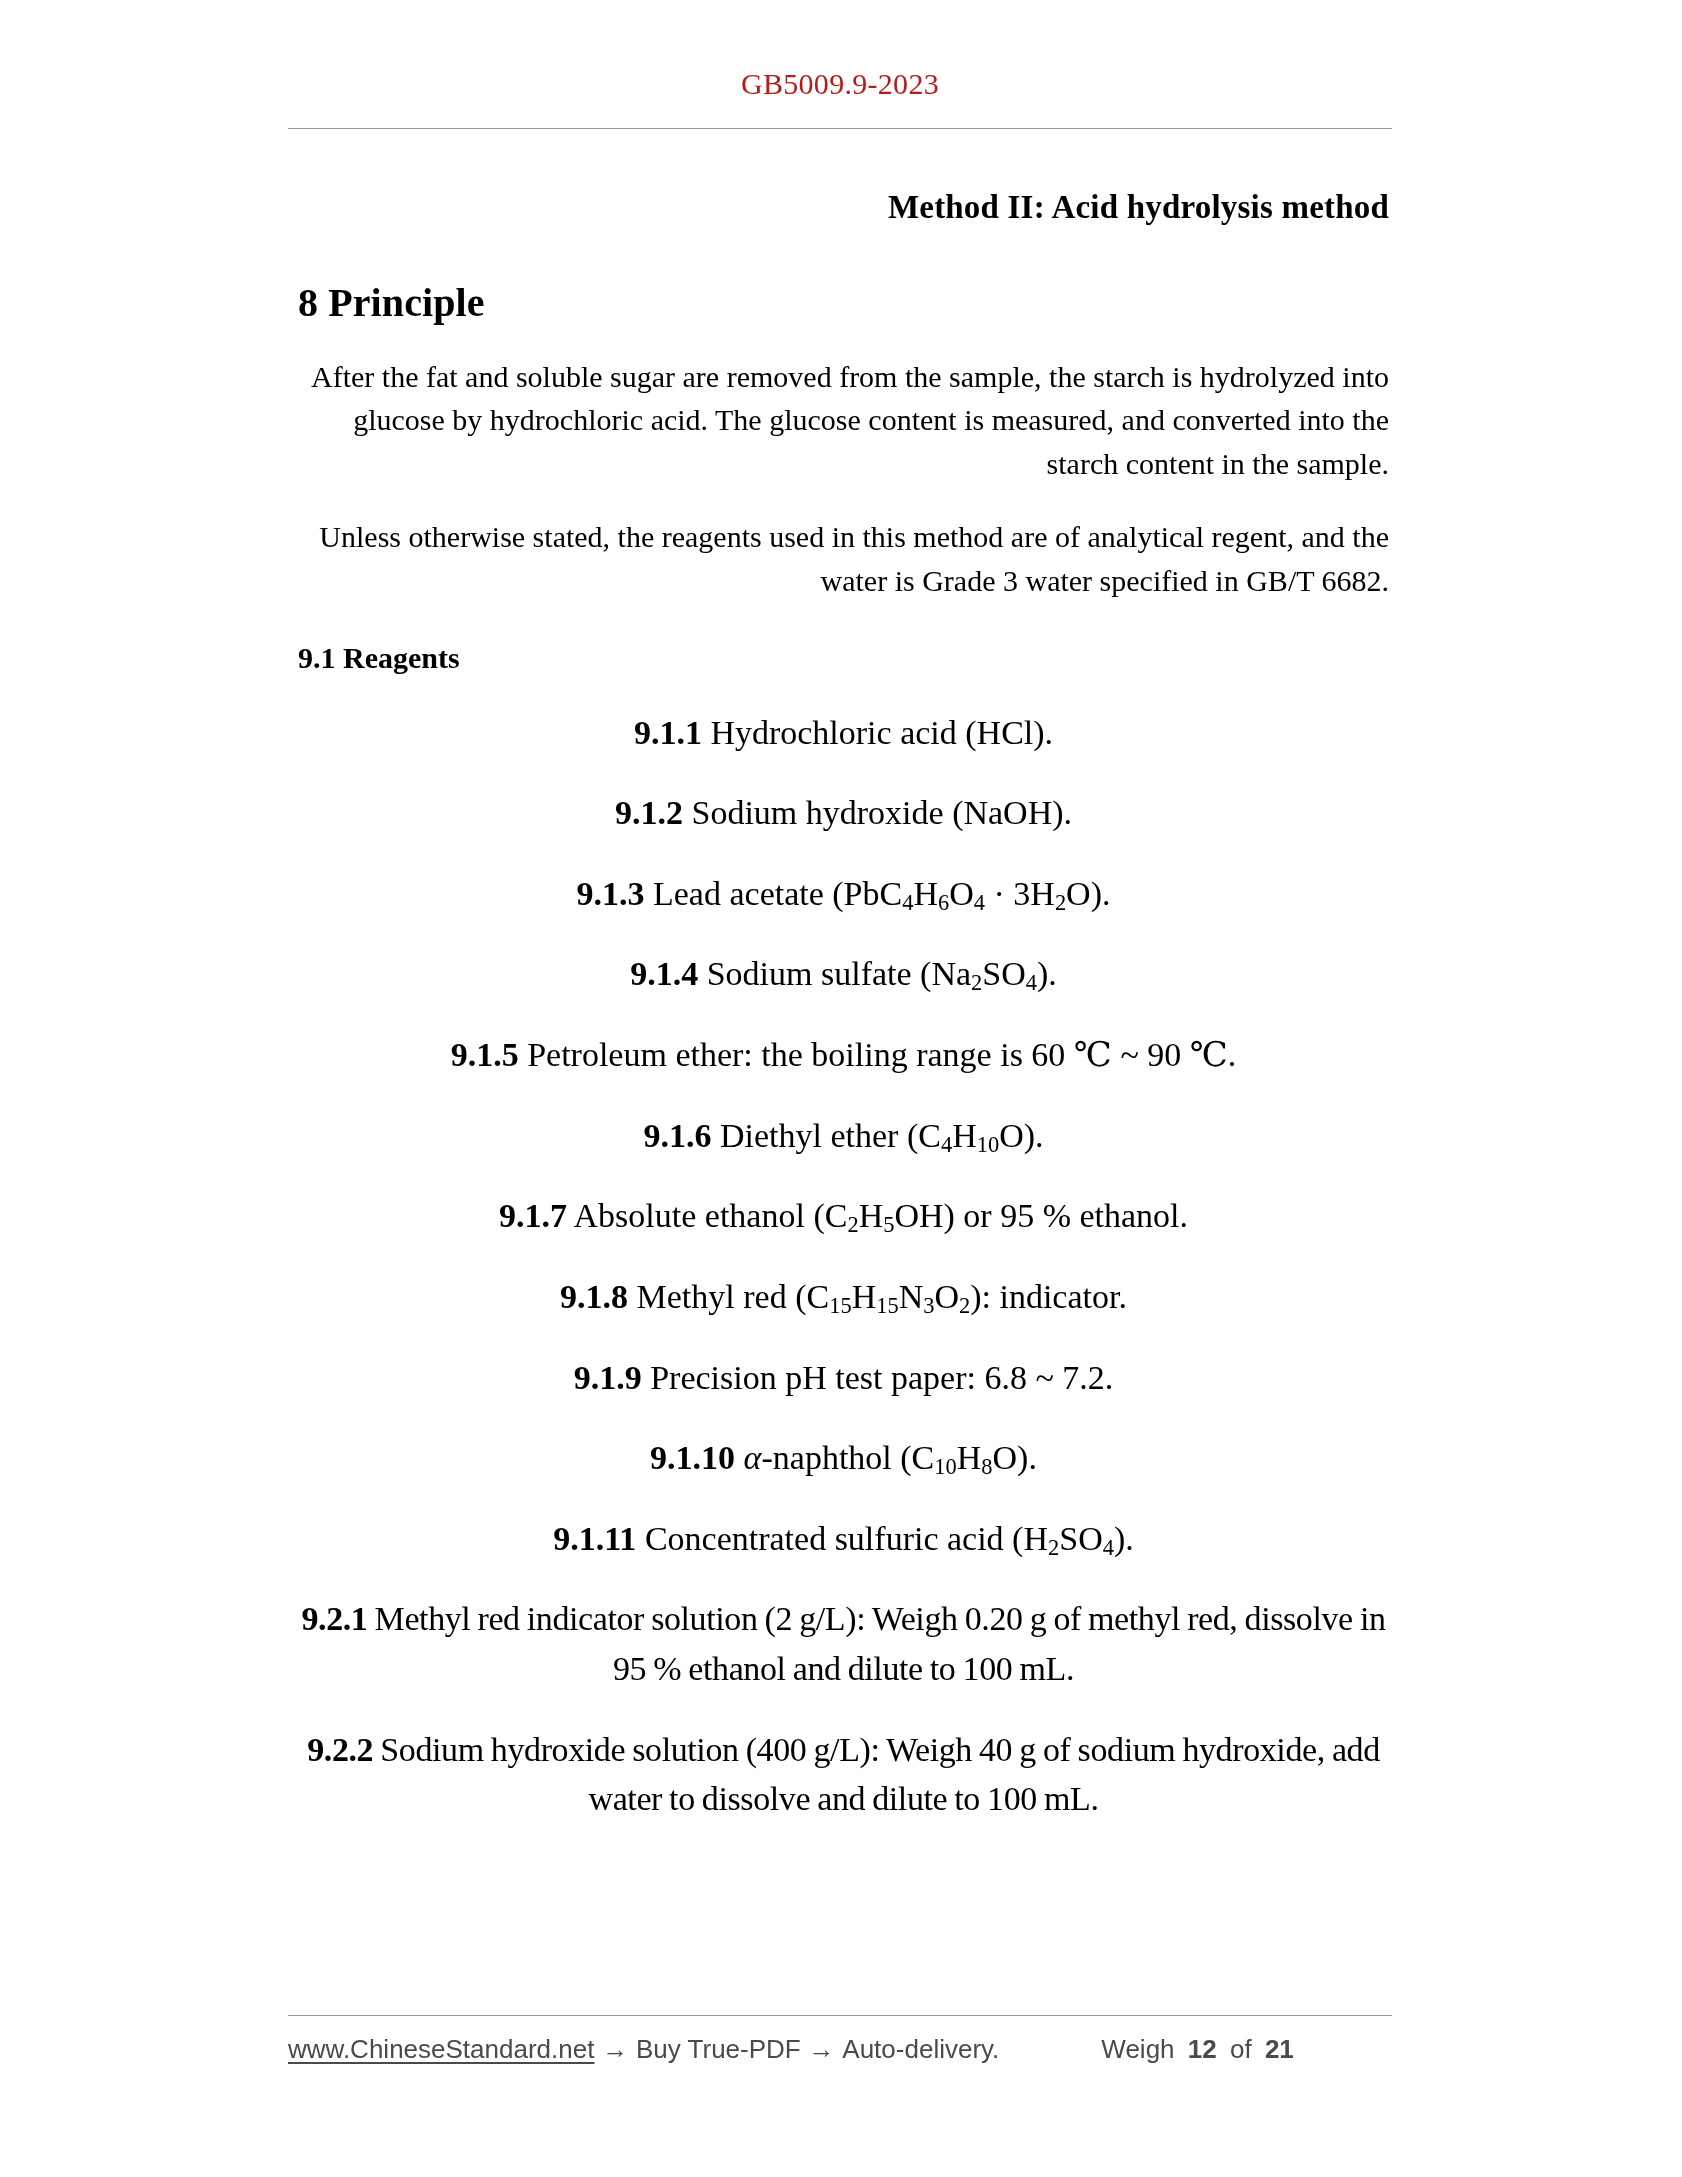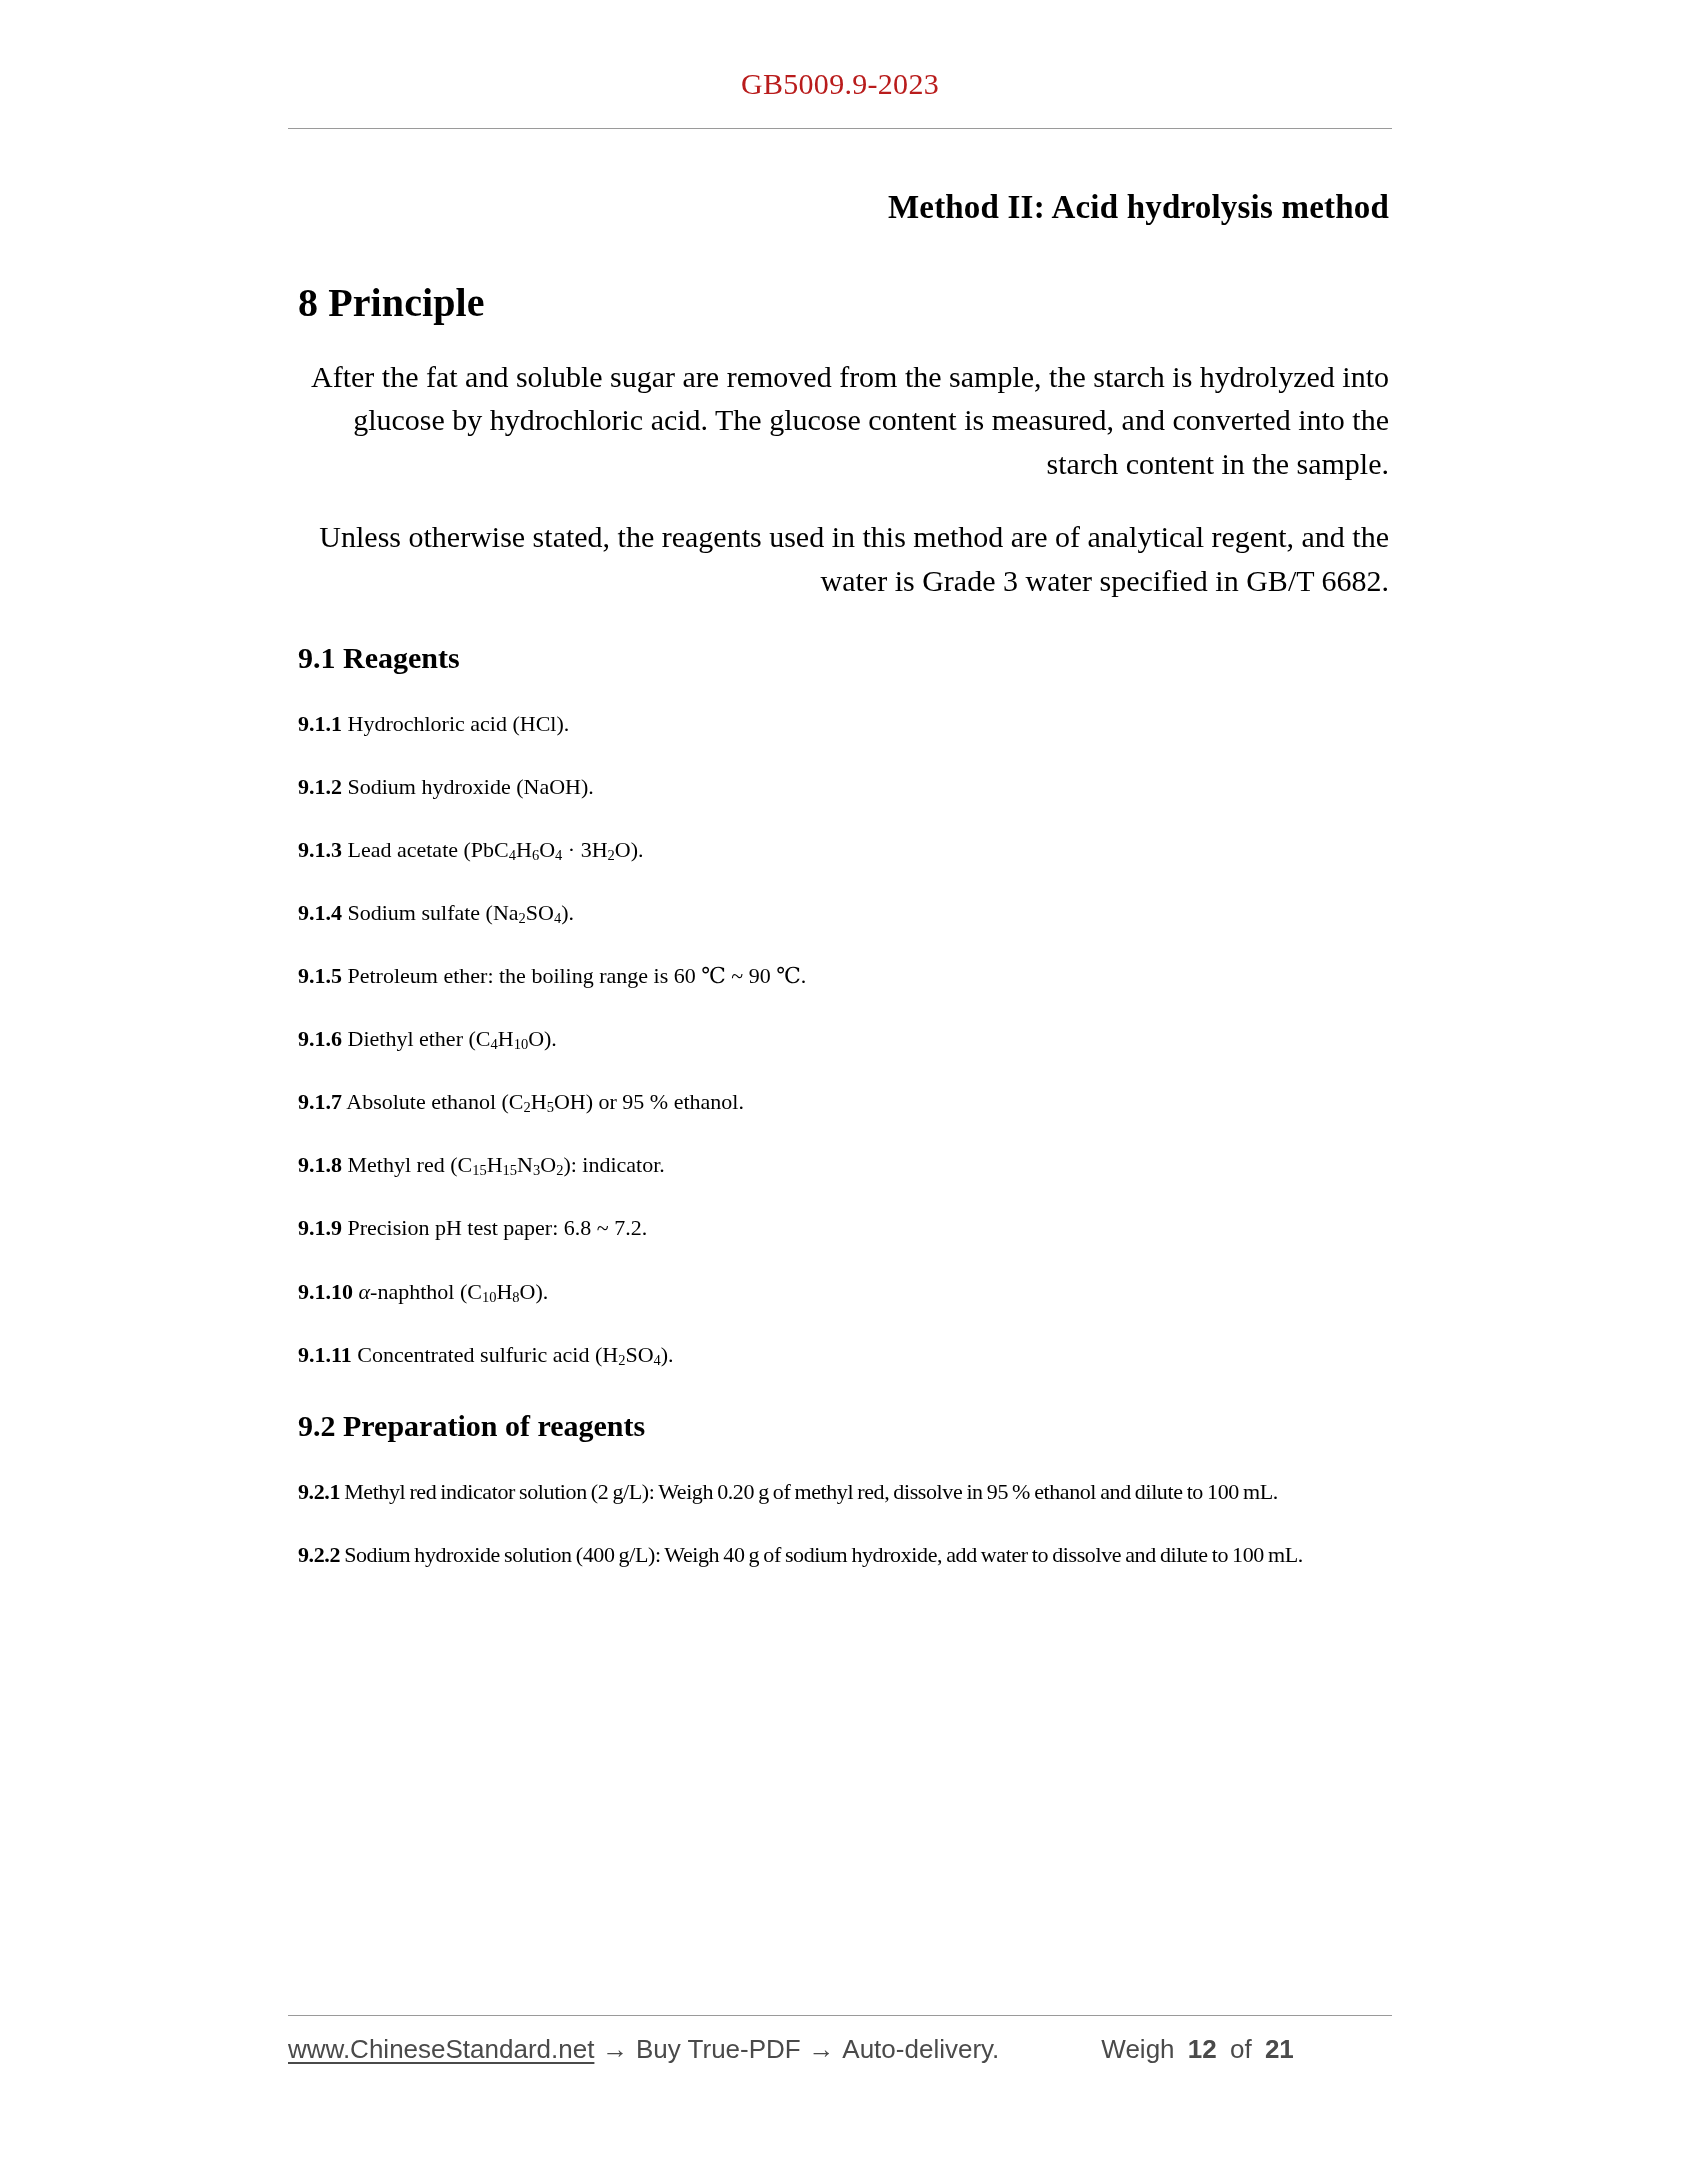--- a/index.html
+++ b/index.html
@@ -77,23 +77,24 @@
   }
 
   p.subhead {
     font-size: 30px;
     font-weight: bold;
     margin: 35px 0 0 0;
     line-height: 1.3;
   }
 
   p.item {
-    font-size: 22px;
+    font-size: 34px;
     line-height: 1.46;
     margin: 31px 0 0 0;
+    text-align: center;
   }
   p.item .num {
     font-weight: bold;
   }
 
   p.item.tight {
     letter-spacing: -0.4px;
     word-spacing: -1px;
   }
 
@@ -209,21 +210,20 @@
     <p class="item">
       <span class="num">9.1.10</span>
       <span><span class="ital">α</span>-naphthol (C<sub>10</sub>H<sub>8</sub>O).</span>
     </p>
 
     <p class="item">
       <span class="num">9.1.11</span>
       <span>Concentrated sulfuric acid (H<sub>2</sub>SO<sub>4</sub>).</span>
     </p>
 
-    <p class="subhead">9.2 Preparation of reagents</p>
 
     <p class="item tight">
       <span class="num">9.2.1</span>
       <span>Methyl red indicator solution (2 g/L): Weigh 0.20 g of methyl red, dissolve in 95 % ethanol and dilute to 100 mL.</span>
     </p>
 
     <p class="item tight">
       <span class="num">9.2.2</span>
       <span>Sodium hydroxide solution (400 g/L): Weigh 40 g of sodium hydroxide, add water to dissolve and dilute to 100 mL.</span>
     </p>

